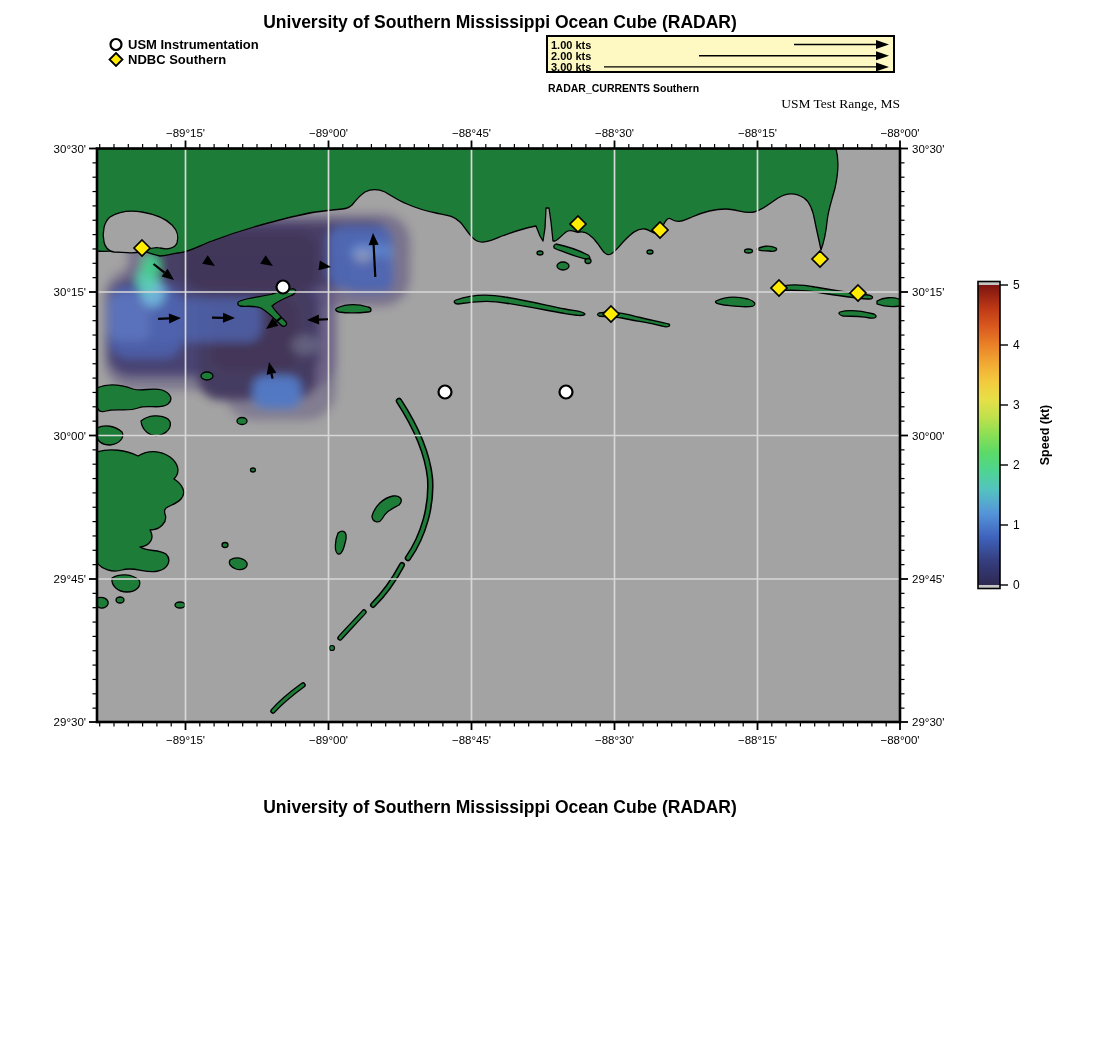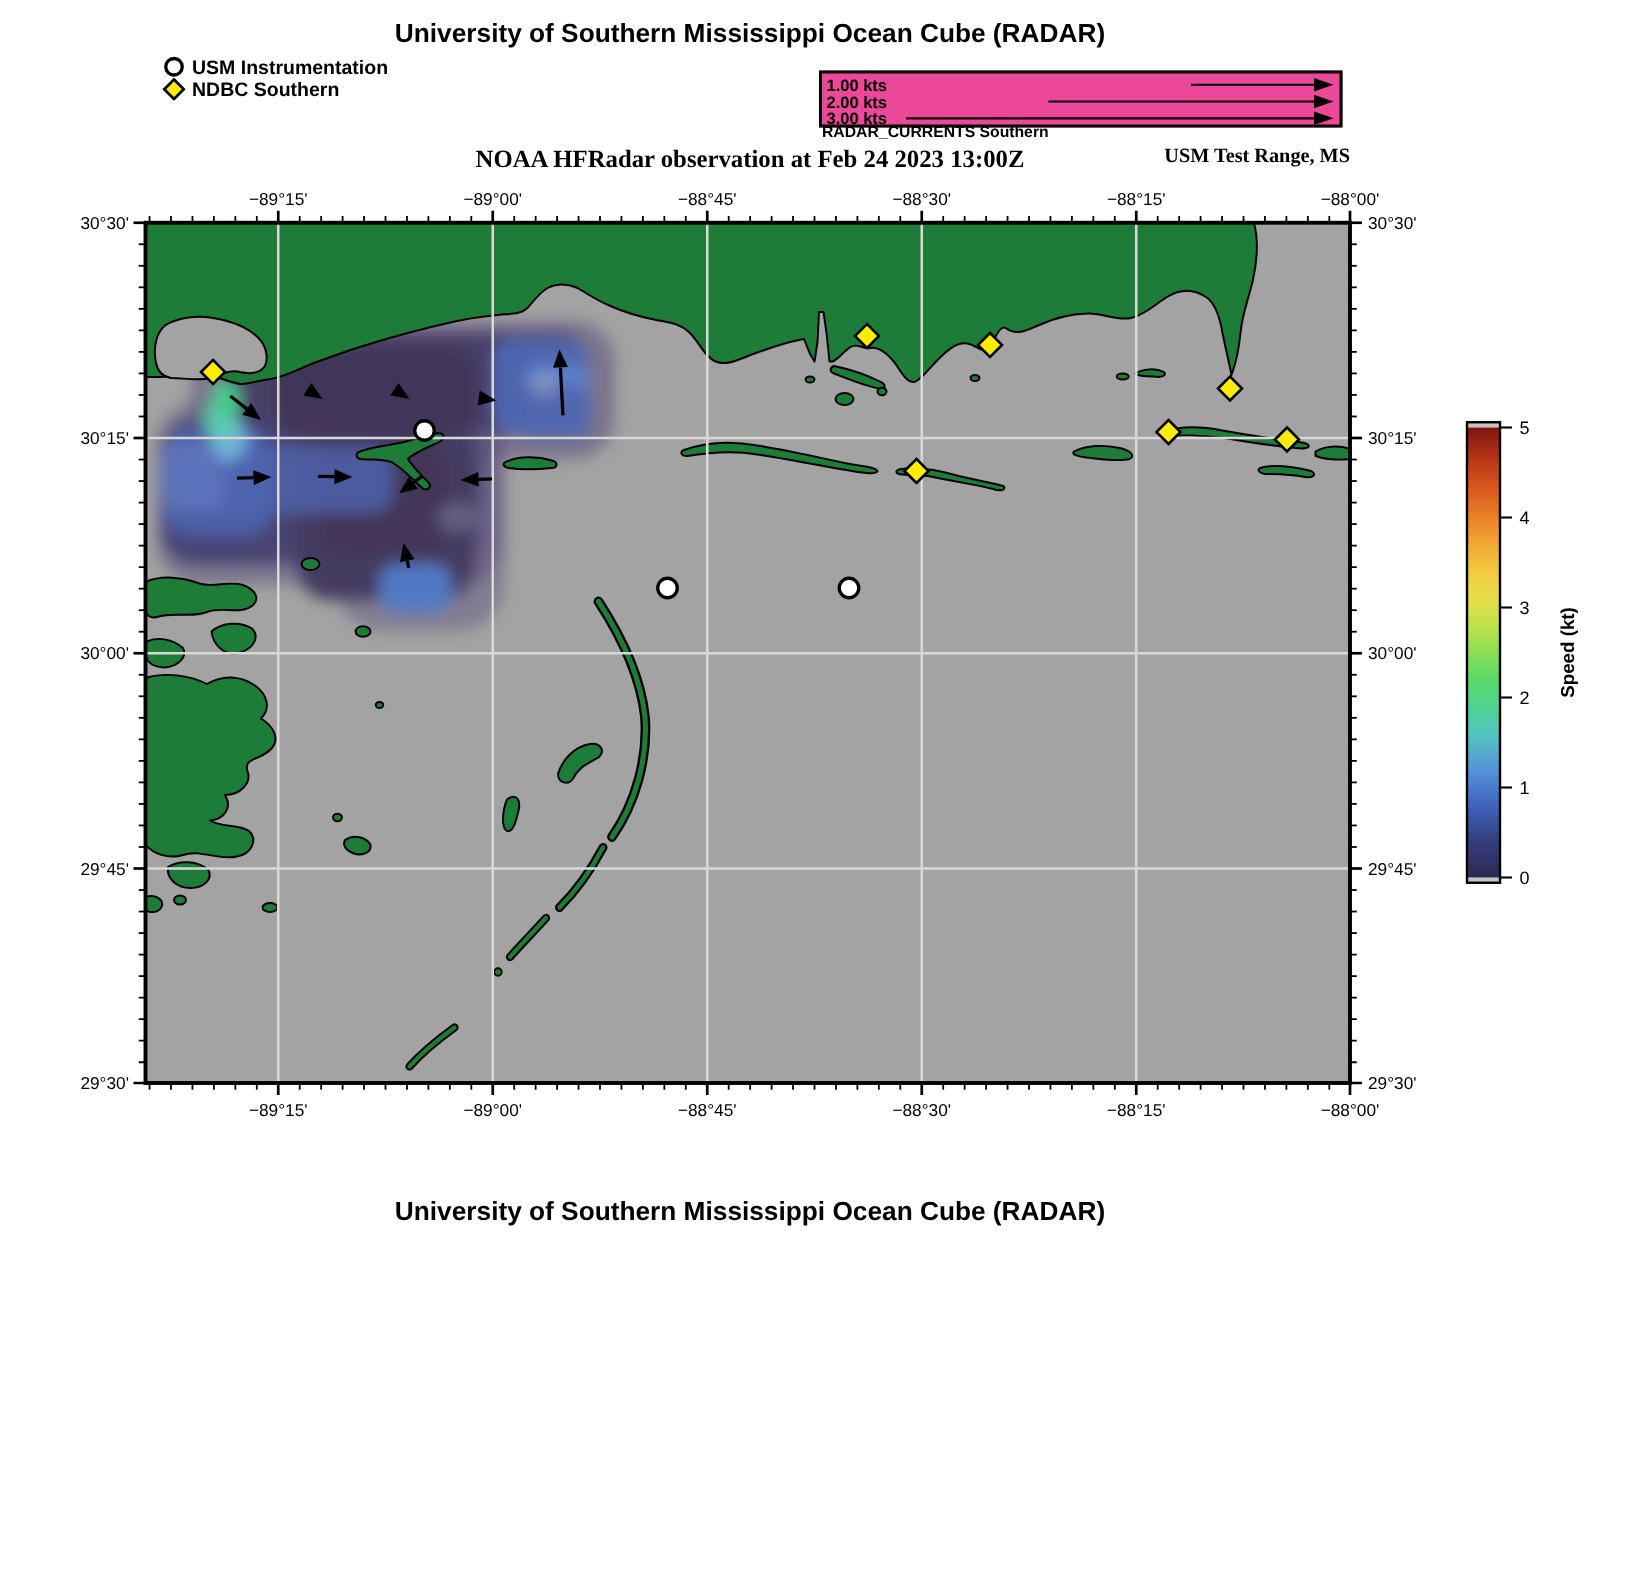--- a/index.html
+++ b/index.html
@@ -3,26 +3,26 @@
 <meta charset="utf-8">
 <style>
   html,body{margin:0;padding:0;background:#ffffff;}
   #page{position:relative;width:1100px;height:1050px;background:#ffffff;overflow:hidden;
         font-family:"Liberation Sans","DejaVu Sans",sans-serif;color:#000;}
   .abs{position:absolute;}
   #main-title{top:12px;left:0;width:1000px;text-align:center;font-size:17.5px;font-weight:bold;}
   #bottom-title{top:797px;left:0;width:1000px;text-align:center;font-size:17.5px;font-weight:bold;}
   #obs-title{top:96px;left:0;width:1000px;text-align:center;font-size:16.5px;font-weight:bold;
              font-family:"Liberation Serif","DejaVu Serif",serif;}
-  #range-label{top:96px;right:200px;text-align:right;font-size:13.5px;font-weight:bold;
+  #range-label{top:96px;right:200px;text-align:right;font-size:13.5px;font-weight:normal;
              font-family:"Liberation Serif","DejaVu Serif",serif;}
   #legend{top:37px;left:108px;font-size:13px;font-weight:bold;line-height:15px;}
   .legend-row{display:flex;align-items:flex-end;height:15px;}
   .legend-row svg{margin-right:3px;}
-  #scale-box{top:47px;left:546px;width:345px;height:34px;border:2.5px solid #000;background:#ec4899;}
+  #scale-box{top:35px;left:546px;width:345px;height:34px;border:2.5px solid #000;background:#fef9c3;}
   #scale-caption{top:82px;left:548px;font-size:10.5px;font-weight:bold;}
   #scene{top:0;left:0;}
   text{font-family:"Liberation Sans","DejaVu Sans",sans-serif;}
 </style>
 </head>
 <body>
 <div id="page">
 
 <svg id="scene" class="abs" width="1100" height="845" viewBox="0 0 1100 845">
   <defs>
@@ -481,18 +481,17 @@
         <text x="3" y="22.7" font-size="11" font-weight="bold">2.00 kts</text>
         <line x1="151" y1="18.7" x2="330" y2="18.7" stroke="#000" stroke-width="1.4"></line>
         <polygon points="341,18.7 328,14.2 328,23.2" fill="#000"></polygon>
         <text x="3" y="33.9" font-size="11" font-weight="bold">3.00 kts</text>
         <line x1="56" y1="29.9" x2="330" y2="29.9" stroke="#000" stroke-width="1.4"></line>
         <polygon points="341,29.9 328,25.4 328,34.4" fill="#000"></polygon>
       </svg>
 </div>
 <div id="scale-caption" class="abs">RADAR_CURRENTS Southern</div>
 
-<div id="obs-title" class="abs">NOAA HFRadar observation at Feb 24 2023 13:00Z</div>
 <div id="range-label" class="abs">USM Test Range, MS</div>
 
 <div id="bottom-title" class="abs">University of Southern Mississippi Ocean Cube (RADAR)</div>
 
 </div>
 
 </body></html>

